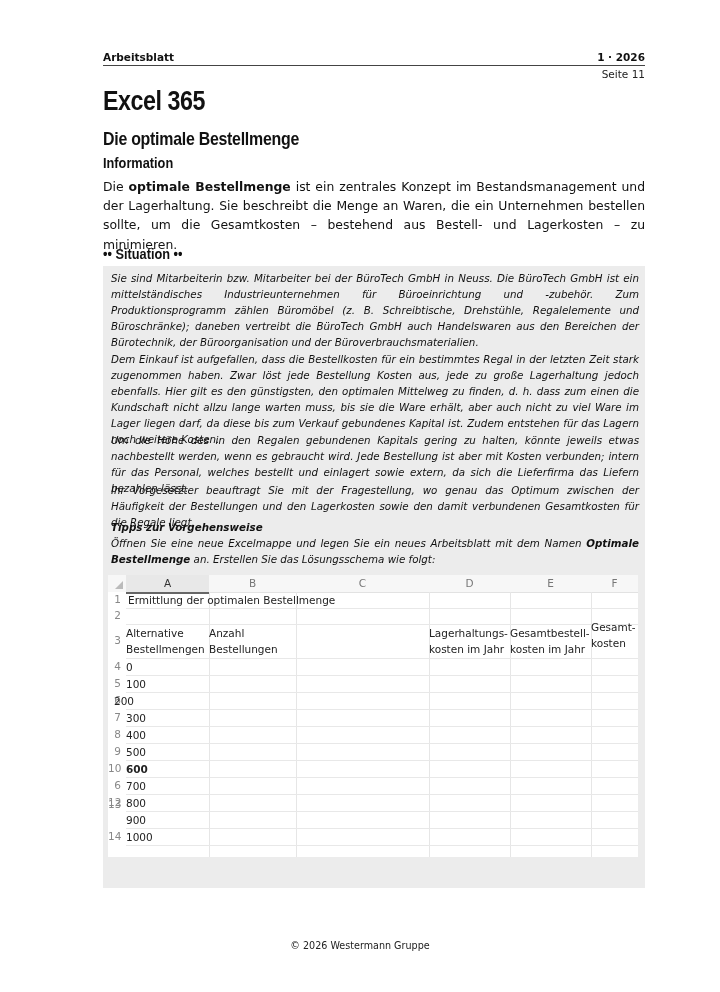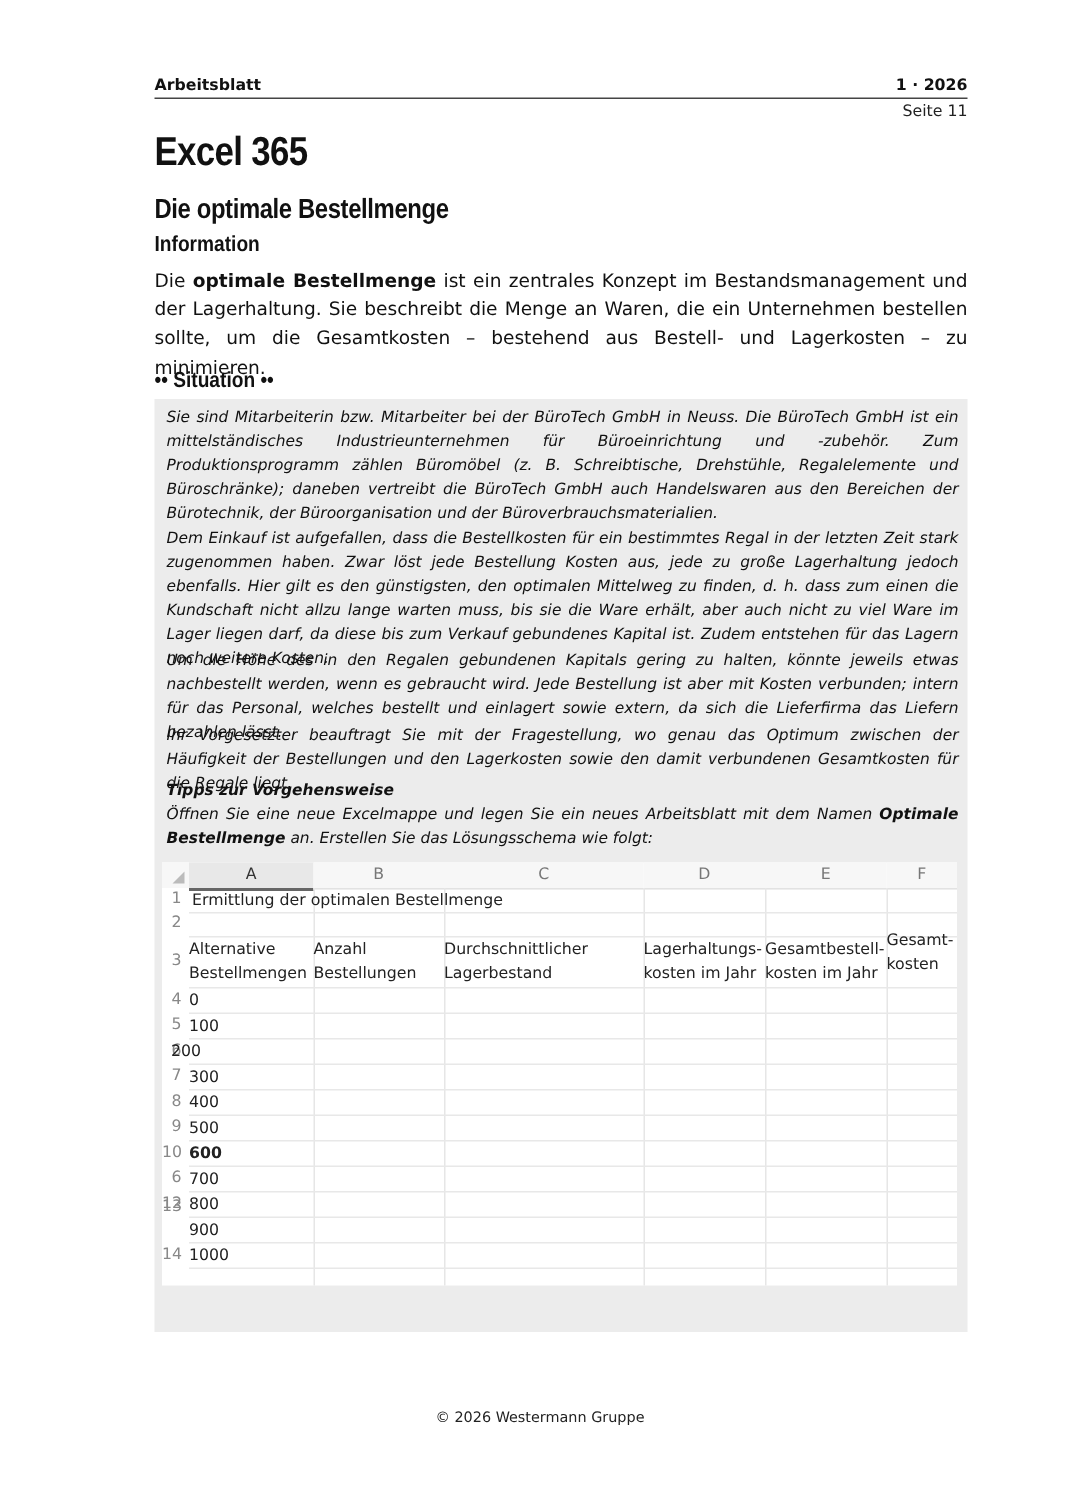--- a/index.html
+++ b/index.html
@@ -100,24 +100,20 @@
         <div class="hline" style="top: 270px;"></div>
         <div class="title-cell" style="top: 19px;">Ermittlung der optimalen Bestellmenge</div>
         <div class="cell" style="left: 18px; width: 83px; top: 50px;">
           <div>Alternative</div>
           <div>Bestellmengen</div>
         </div>
         <div class="cell" style="left: 101px; width: 87px; top: 50px;">
           <div>Anzahl</div>
           <div>Bestellungen</div>
         </div>
-        <div class="cell" style="left: 188px; width: 133px; top: 50px;">
-          <div>Durchschnittlicher</div>
-          <div>Lagerbestand</div>
-        </div>
         <div class="cell" style="left: 321px; width: 81px; top: 50px;">
           <div>Lagerhaltungs-</div>
           <div>kosten im Jahr</div>
         </div>
         <div class="cell" style="left: 402px; width: 81px; top: 50px;">
           <div>Gesamtbestell-</div>
           <div>kosten im Jahr</div>
         </div>
         <div class="cell" style="left: 483px; width: 47px; top: 44px;">
           <div>Gesamt-</div>

